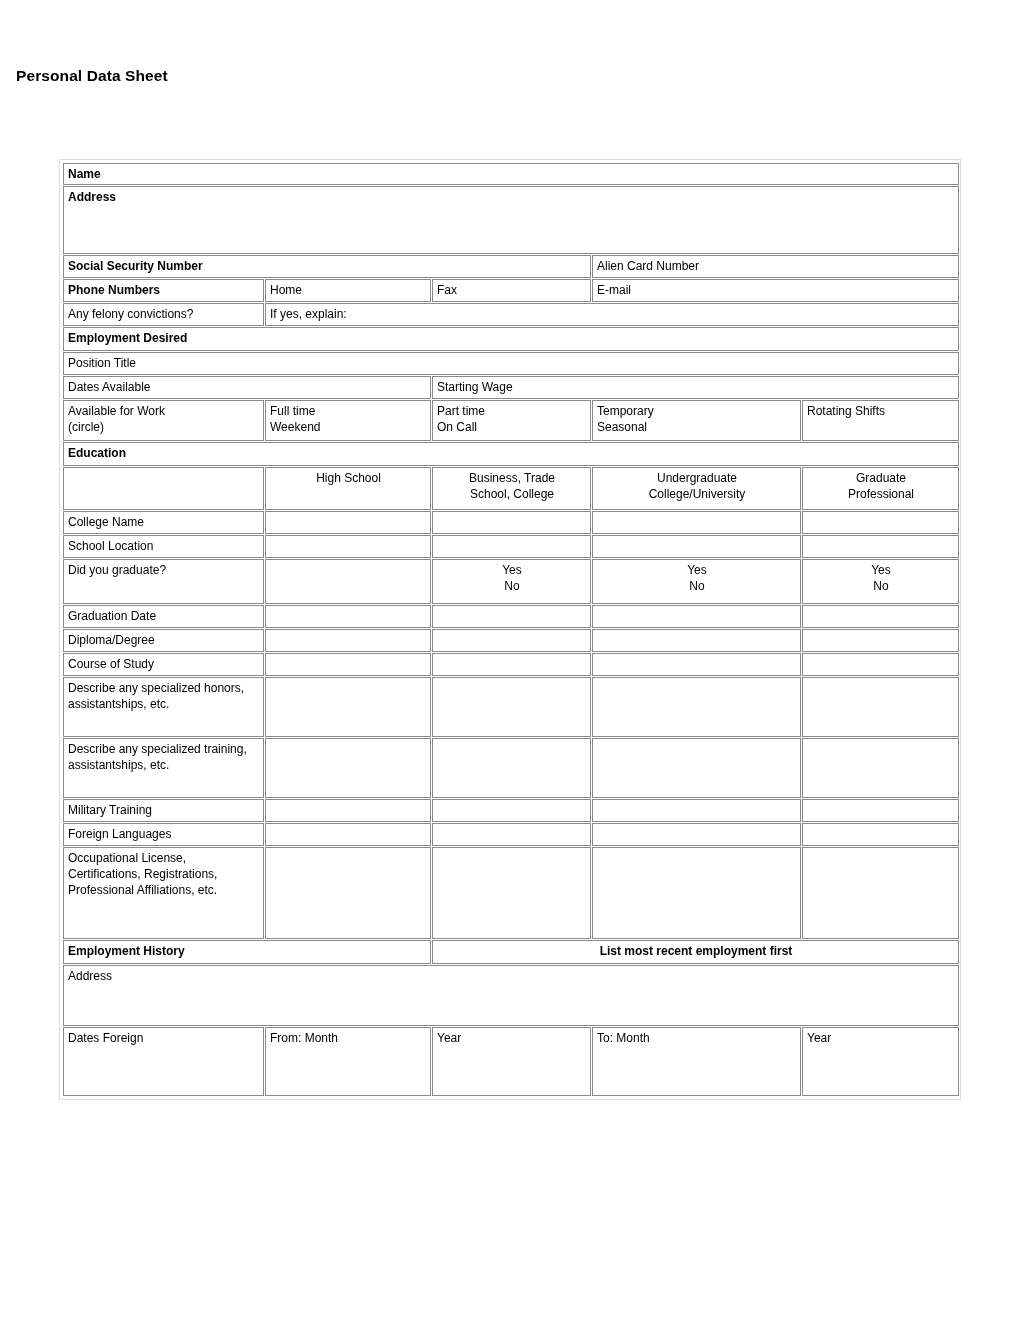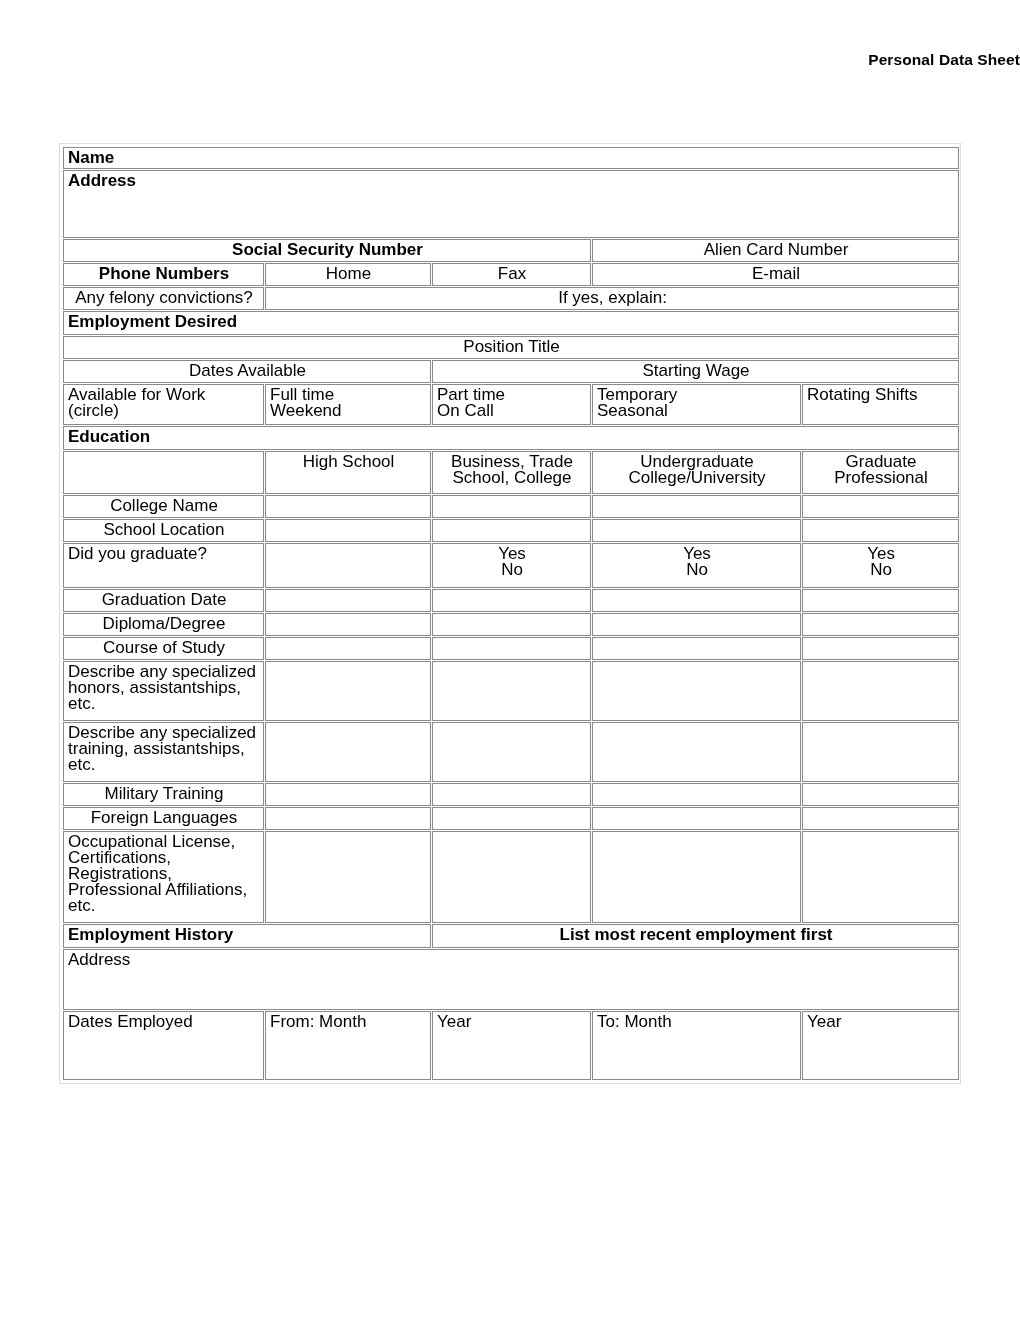--- a/index.html
+++ b/index.html
@@ -15,44 +15,44 @@
     color: #000000;
     -webkit-font-smoothing: none;
   }
   .page {
     position: relative;
     width: 1020px;
     height: 1320px;
     box-sizing: border-box;
   }
   .doc-title {
-    text-align: right;
+    text-align: left;
     font-size: 15.5px;
     font-weight: bold;
     letter-spacing: 0.1px;
-    margin: 0;
+    margin: 16px;
     padding-top: 51px;
     line-height: 18px;
   }
   .table-frame {
     position: absolute;
     left: 59px;
     top: 143px;
     width: 902px;
     border: 1px solid #dcdcdc;
     box-sizing: border-box;
     padding: 2px;
     background: #ffffff;
   }
   table.pds {
     border-collapse: separate;
     border-spacing: 1px;
     width: 100%;
     table-layout: fixed;
-    font-size: 17px;
+    font-size: 12px;
     line-height: 16px;
   }
   table.pds td {
     border: 1px solid #8a8a8a;
     background: #ffffff;
     vertical-align: top;
     padding: 2px 3px 2px 4px;
     box-sizing: border-box;
     word-wrap: break-word;
   }
@@ -65,21 +65,21 @@
   td.ctr { text-align: center; }
   
   .c1 { width: 201px; }
   .c2 { width: 166px; }
   .c3 { width: 159px; }
   .c4 { width: 209px; }
   .c5 { width: 157px; }
   
   .h-name td      { height: 22px; }
   .h-addr td      { height: 68px; }
-  .h-std td       { height: 23px; text-align: center; }
+  .h-std td       { height: 23px; }
   .h-sect td      { height: 24px; }
   .h-two td       { height: 41px; }
   .h-hdr td       { height: 43px; }
   .h-grad td      { height: 45px; }
   .h-desc3 td     { height: 60px; }
   .h-occ td       { height: 92px; }
   .h-emp-addr td  { height: 61px; }
   .h-dates td     { height: 69px; }
 </style>
 </head>
@@ -261,21 +261,21 @@
           <td class="sect" colspan="2">Employment History</td>
           <td class="sect ctr" colspan="3">List most recent employment first</td>
         </tr>
 
 
         <tr class="h-emp-addr">
           <td colspan="5">Address</td>
         </tr>
 
         <tr class="h-dates">
-          <td>Dates Employed</td>
+          <td>Dates Foreign</td>
           <td>From: Month</td>
           <td>Year</td>
           <td>To: Month</td>
           <td>Year</td>
         </tr>
 
       </tbody>
     </table>
   </div>
 

